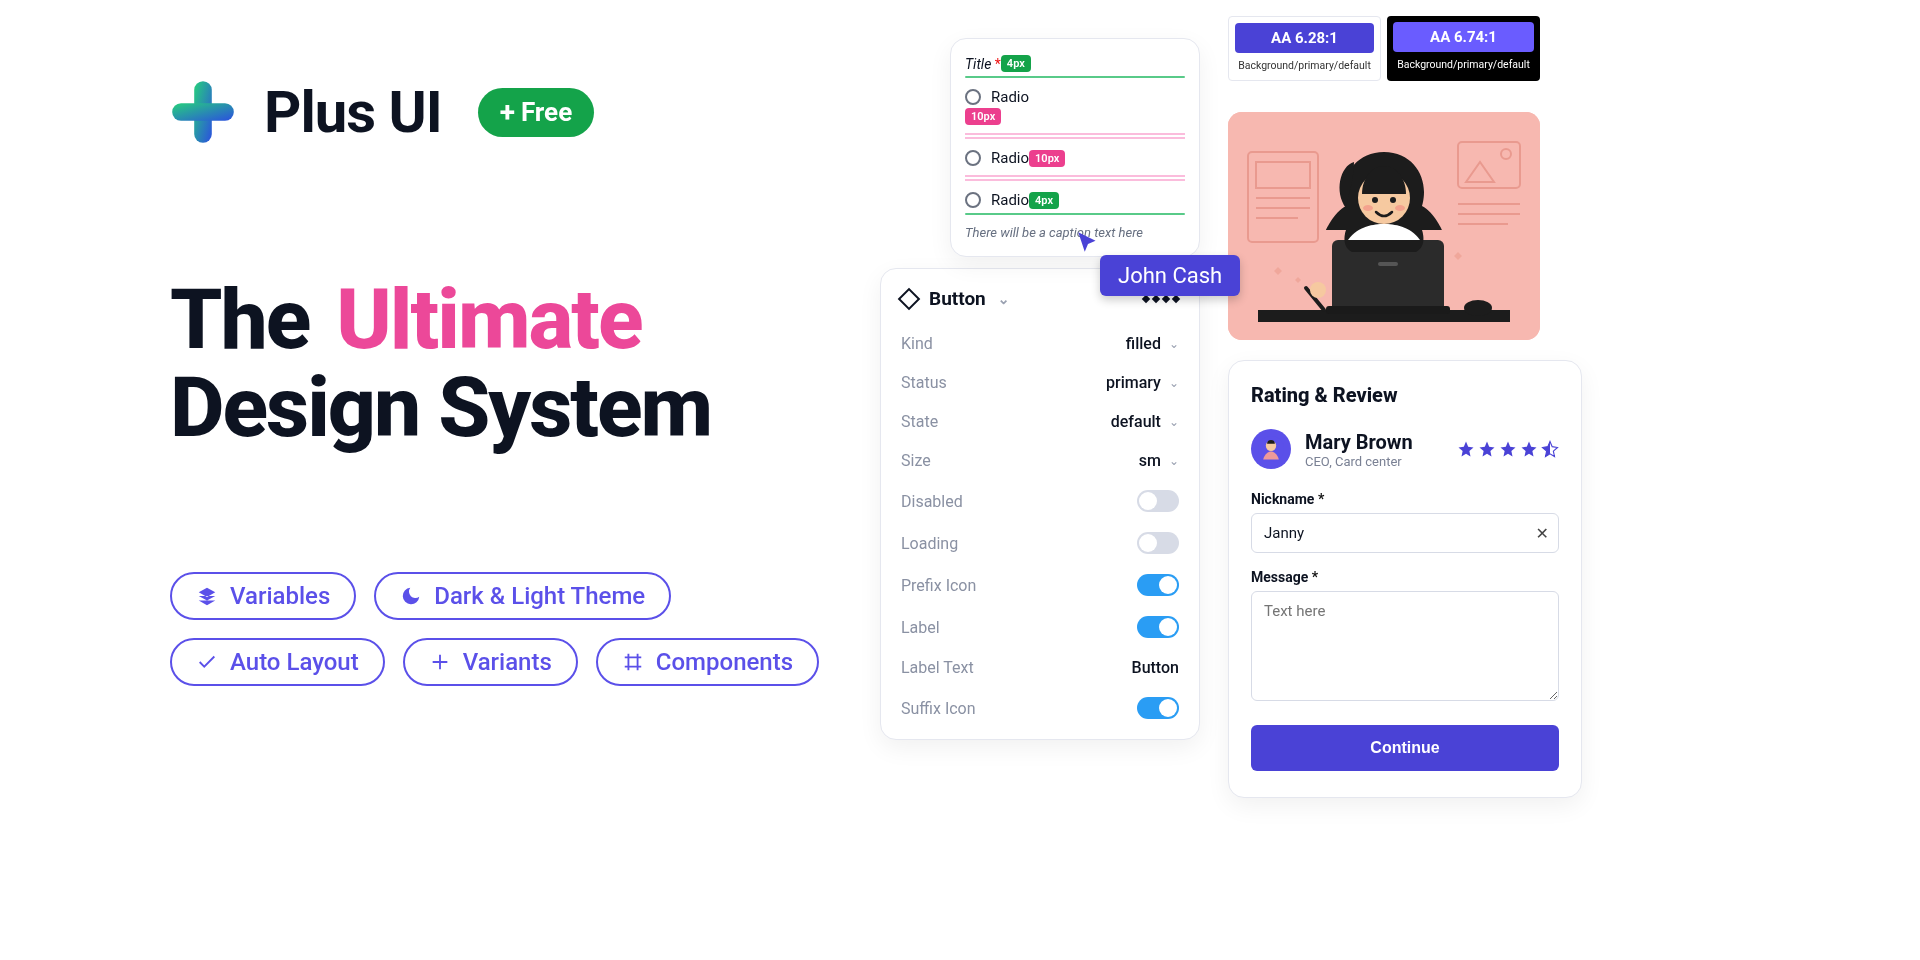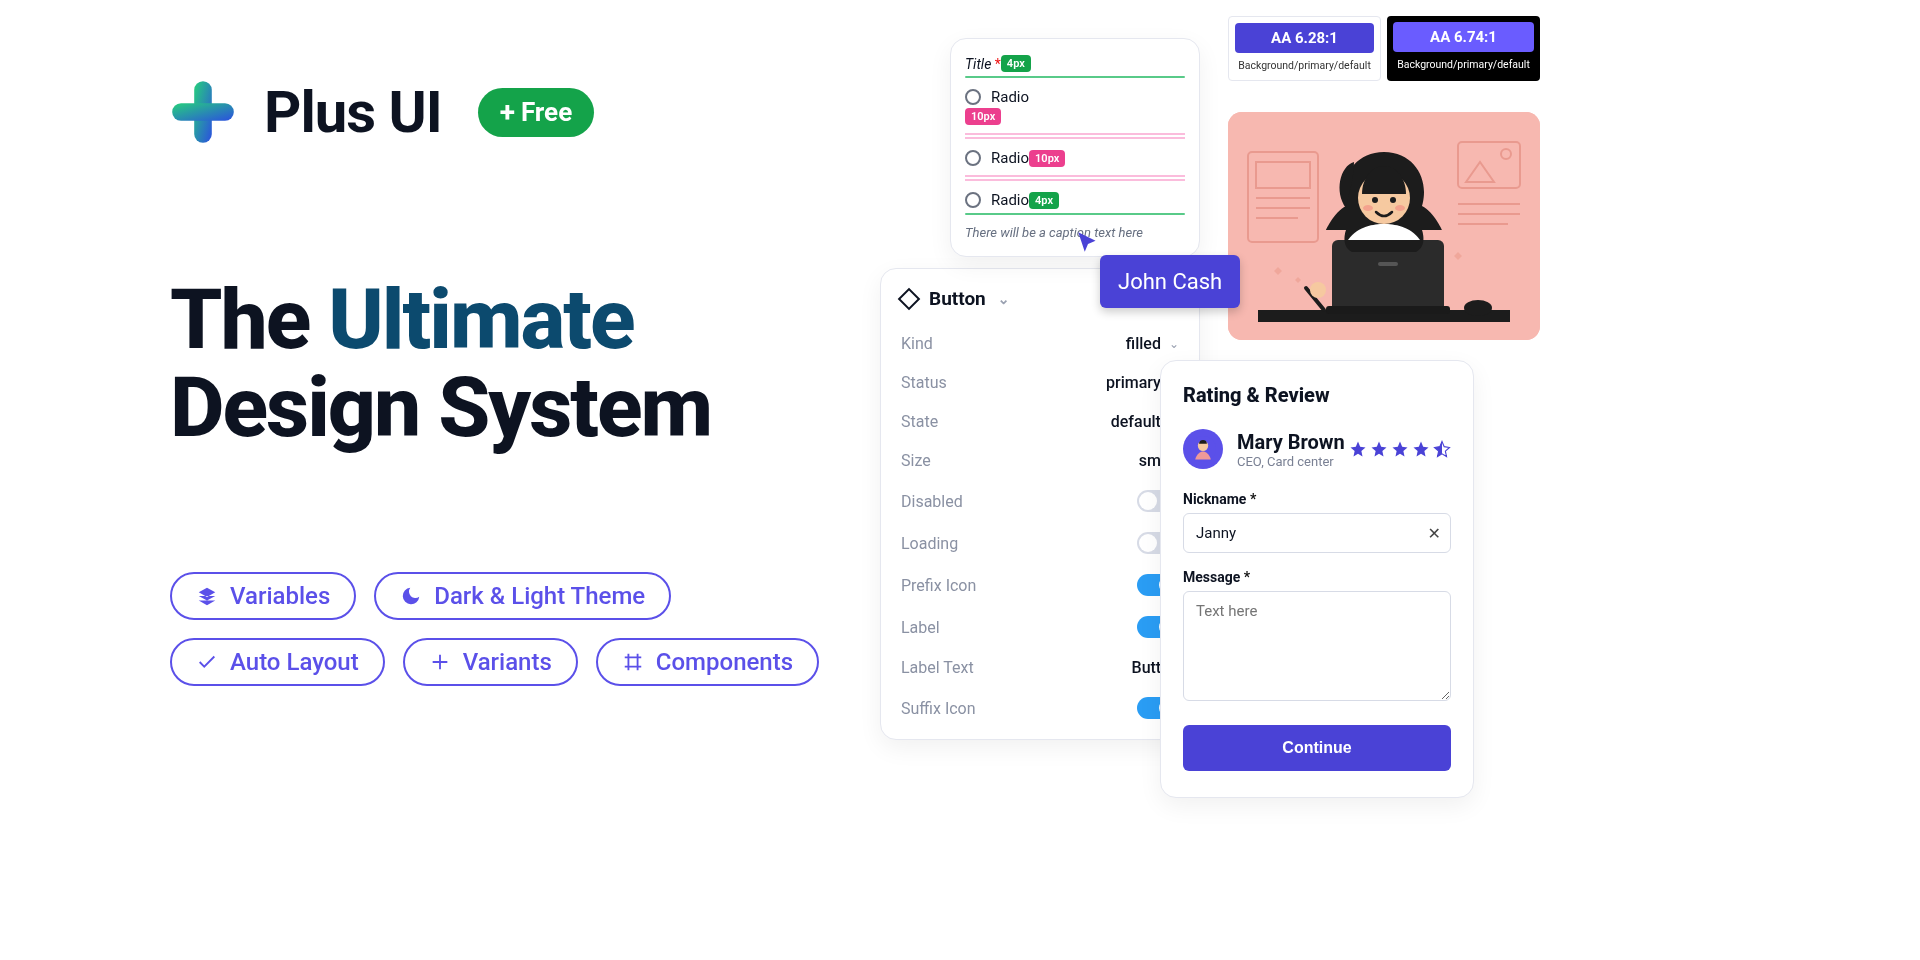--- a/index.html
+++ b/index.html
@@ -11,21 +11,21 @@
   .hero { position: absolute; left: 170px; top: 78px; width: 700px; }
   .logo-row { display: flex; align-items: center; gap: 28px; }
   .logo-plus { width: 66px; height: 66px; }
   .logo-text { font-size: 58px; font-weight: 700; letter-spacing: -1px; color: #0d1321; }
   .free-badge {
     display: inline-flex; align-items: center; gap: 6px; background: #14a34a; color: #fff;
     padding: 8px 22px; border-radius: 999px; font-size: 26px; font-weight: 700; margin-left: 8px;
   }
   .free-badge .plus { font-size: 28px; font-weight: 700; }
   .headline { margin-top: 130px; font-size: 84px; font-weight: 800; line-height: 1.05; letter-spacing: -2px; color: #0d1321; }
-  .headline .accent { color: #0c4a6e; }
+  .headline .accent { color: #ec4899; margin-left: 8px; }
   .pills { margin-top: 120px; display: flex; flex-wrap: wrap; gap: 18px; }
   .pill {
     display: inline-flex; align-items: center; gap: 12px; border: 2px solid #5b50e9; color: #5b50e9;
     padding: 8px 24px; border-radius: 999px; font-size: 24px; font-weight: 500; background: #fff;
   }
   .pill svg { width: 22px; height: 22px; stroke: #5b50e9; fill: none; stroke-width: 2; }
   .pill .fillico { fill: #5b50e9; stroke: none; }
 
   
   .card { position: absolute; background: #fff; border: 1px solid #e5e7ef; border-radius: 16px; box-shadow: 0 8px 24px rgba(0,0,0,0.06); }
@@ -41,21 +41,21 @@
   .line-green { background: repeating-linear-gradient(0deg,#2fbd6b,#2fbd6b 2px); opacity:.8; }
   .rc-stripe { height: 8px; margin: 6px 0 10px; }
   .stripe-pink { background: repeating-linear-gradient(0deg,#fbbcdc 0,#fbbcdc 2px,transparent 2px,transparent 4px); }
   .rc-radio { display:flex; align-items:center; gap:10px; font-size:15px; color:#0d1321; }
   .rc-radio .circ { width:16px; height:16px; border:2px solid #6b7280; border-radius:50%; }
   .rc-caption { font-style: italic; font-size: 13px; color: #666f80; margin-top:4px; }
   .cursor { position:absolute; left:1075px; top:230px; z-index:6; }
   .cursor svg { width:26px; height:26px; }
   .name-tag {
     position:absolute; left:1100px; top:255px; background:#4a42d6; color:#fff; font-size:22px;
-    padding:14px 18px; border-radius:6px; box-shadow:0 4px 10px rgba(0,0,0,.2); z-index:12;
+    padding:8px 18px; border-radius:6px; box-shadow:0 4px 10px rgba(0,0,0,.2); z-index:12;
   }
 
   
   .contrast { position:absolute; left:1228px; top:16px; display:flex; gap:6px; }
   .contrast .tile { width:153px; border-radius:4px; overflow:hidden; }
   .tile-a { background:#fff; border:1px solid #e5e7ef; }
   .tile-b { background:#000; }
   .ct-bar { margin:6px; border-radius:4px; color:#fff; text-align:center; font-weight:700; font-size:15px; padding:6px 0; }
   .bar-a { background:#4a42d6; }
   .bar-b { background:#6a5cff; }
@@ -80,21 +80,21 @@
   .prop .v { color:#0d1321; font-weight:500; display:flex; align-items:center; gap:8px; }
   .prop .v .chev { color:#9aa1b1; font-size:12px; }
   .toggle { width:42px; height:22px; border-radius:999px; position:relative; }
   .toggle.off { background:#d7dbe6; }
   .toggle.on { background:#2a9df4; }
   .toggle::after { content:""; position:absolute; width:18px; height:18px; background:#fff; border-radius:50%; top:2px; }
   .toggle.off::after { left:2px; }
   .toggle.on::after { right:2px; }
 
   
-  .review { left:1160px; top:360px; width:314px; padding:22px 22px 26px; }
+  .review { left:1228px; top:360px; width:354px; padding:22px 22px 26px; }
   .rv-title { font-size:20px; font-weight:800; margin-bottom:22px; }
   .rv-user { display:flex; align-items:center; justify-content:space-between; margin-bottom:22px; }
   .rv-left { display:flex; align-items:center; gap:14px; }
   .avatar { width:40px; height:40px; border-radius:50%; background:#5b50e9; display:flex; align-items:center; justify-content:center; }
   .avatar svg { width:26px; height:26px; }
   .rv-name { font-size:20px; font-weight:700; }
   .rv-role { font-size:13px; color:#7a8194; }
   .stars { display:flex; gap:3px; }
   .stars svg { width:18px; height:18px; }
   .field-label { font-size:14px; font-weight:700; margin-bottom:6px; display:block; }

